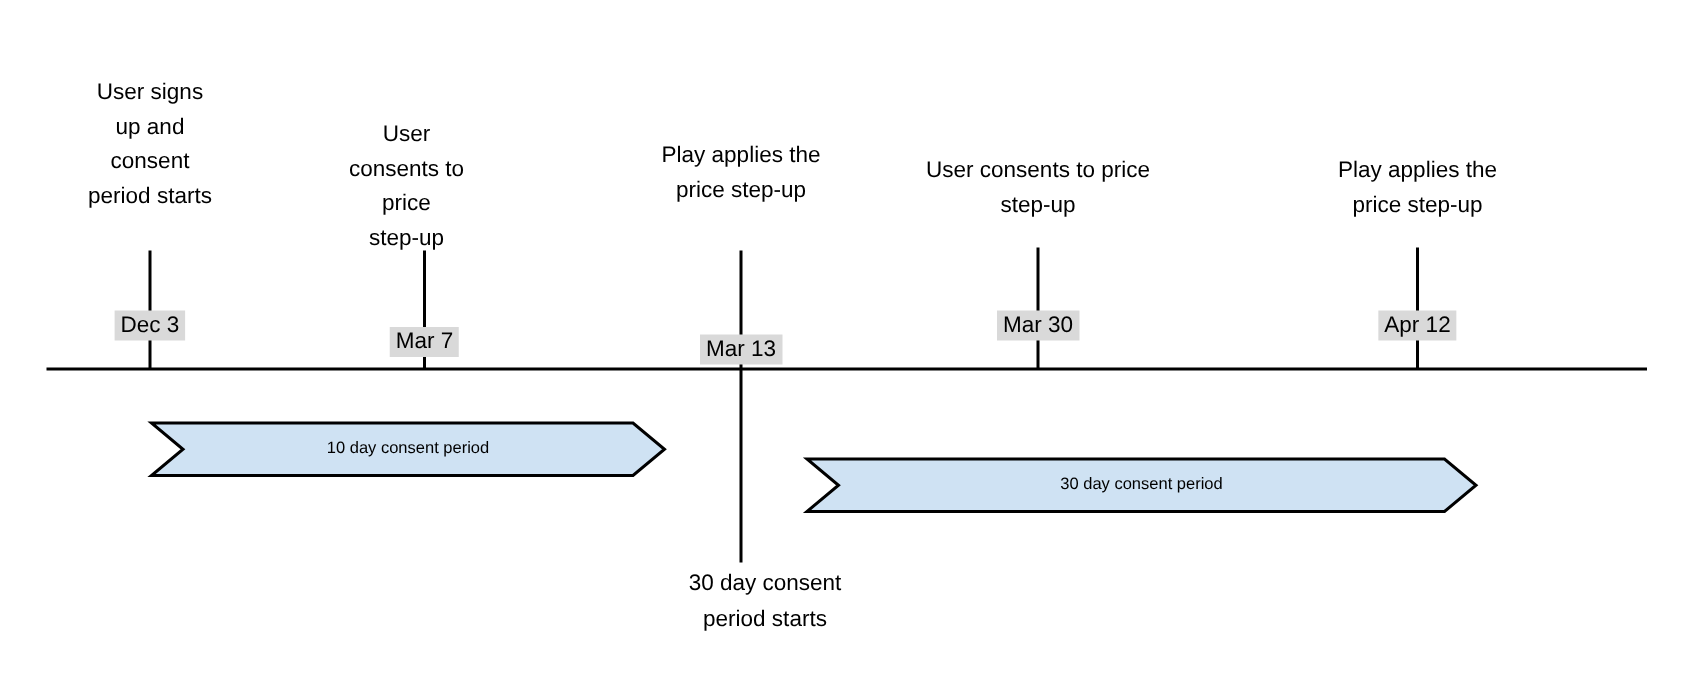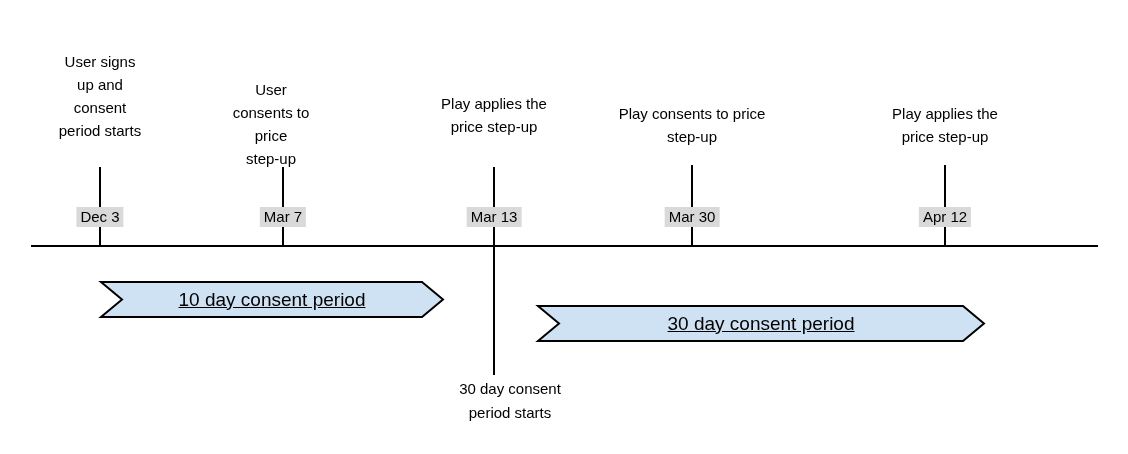--- a/index.html
+++ b/index.html
@@ -64,23 +64,22 @@
     stroke-linejoin: miter;
   }
   .banner-label {
     position: absolute;
     left: 0;
     top: 0;
     width: 100%;
     height: 37px;
     line-height: 37px;
     text-align: center;
-    font-size: 19px;
+    font-size: 11px;
     color: var(--text-color);
-    text-decoration: underline;
   }
   .callout-label {
     position: absolute;
     transform: translateX(-50%);
     white-space: pre;
     text-align: center;
     font-size: 15px;
     line-height: 24px;
     color: var(--text-color);
   }
@@ -95,28 +94,28 @@
 consent
 period starts</div>
   <div class="tick" style="left:99px; top:167px; height:79px;"></div>
   <div class="date-badge" style="left:100px; top:207px;">Dec 3</div>
 
   <div class="event-label" style="left:271px; top:50px;margin-top:28px;">User
 consents to
 price
 step-up</div>
   <div class="tick" style="left:282px; top:167px; height:79px;"></div>
-  <div class="date-badge" style="left:283px; top:207px;">Mar 7</div>
+  <div class="date-badge" style="left:283px; top:218px;">Mar 7</div>
 
   <div class="event-label" style="left:494px; top:92px;">Play applies the
 price step-up</div>
   <div class="tick" style="left:493px; top:167px; height:208px;"></div>
-  <div class="date-badge" style="left:494px; top:207px;">Mar 13</div>
+  <div class="date-badge" style="left:494px; top:223px;">Mar 13</div>
 
-  <div class="event-label" style="left:692px; top:102px;">Play consents to price
+  <div class="event-label" style="left:692px; top:102px;">User consents to price
 step-up</div>
   <div class="tick" style="left:691px; top:165px; height:81px;"></div>
   <div class="date-badge" style="left:692px; top:207px;">Mar 30</div>
 
   <div class="event-label" style="left:945px; top:102px;">Play applies the
 price step-up</div>
   <div class="tick" style="left:944px; top:165px; height:81px;"></div>
   <div class="date-badge" style="left:945px; top:207px;text-align:center;">Apr 12</div>
 
   <div class="axis"></div>

